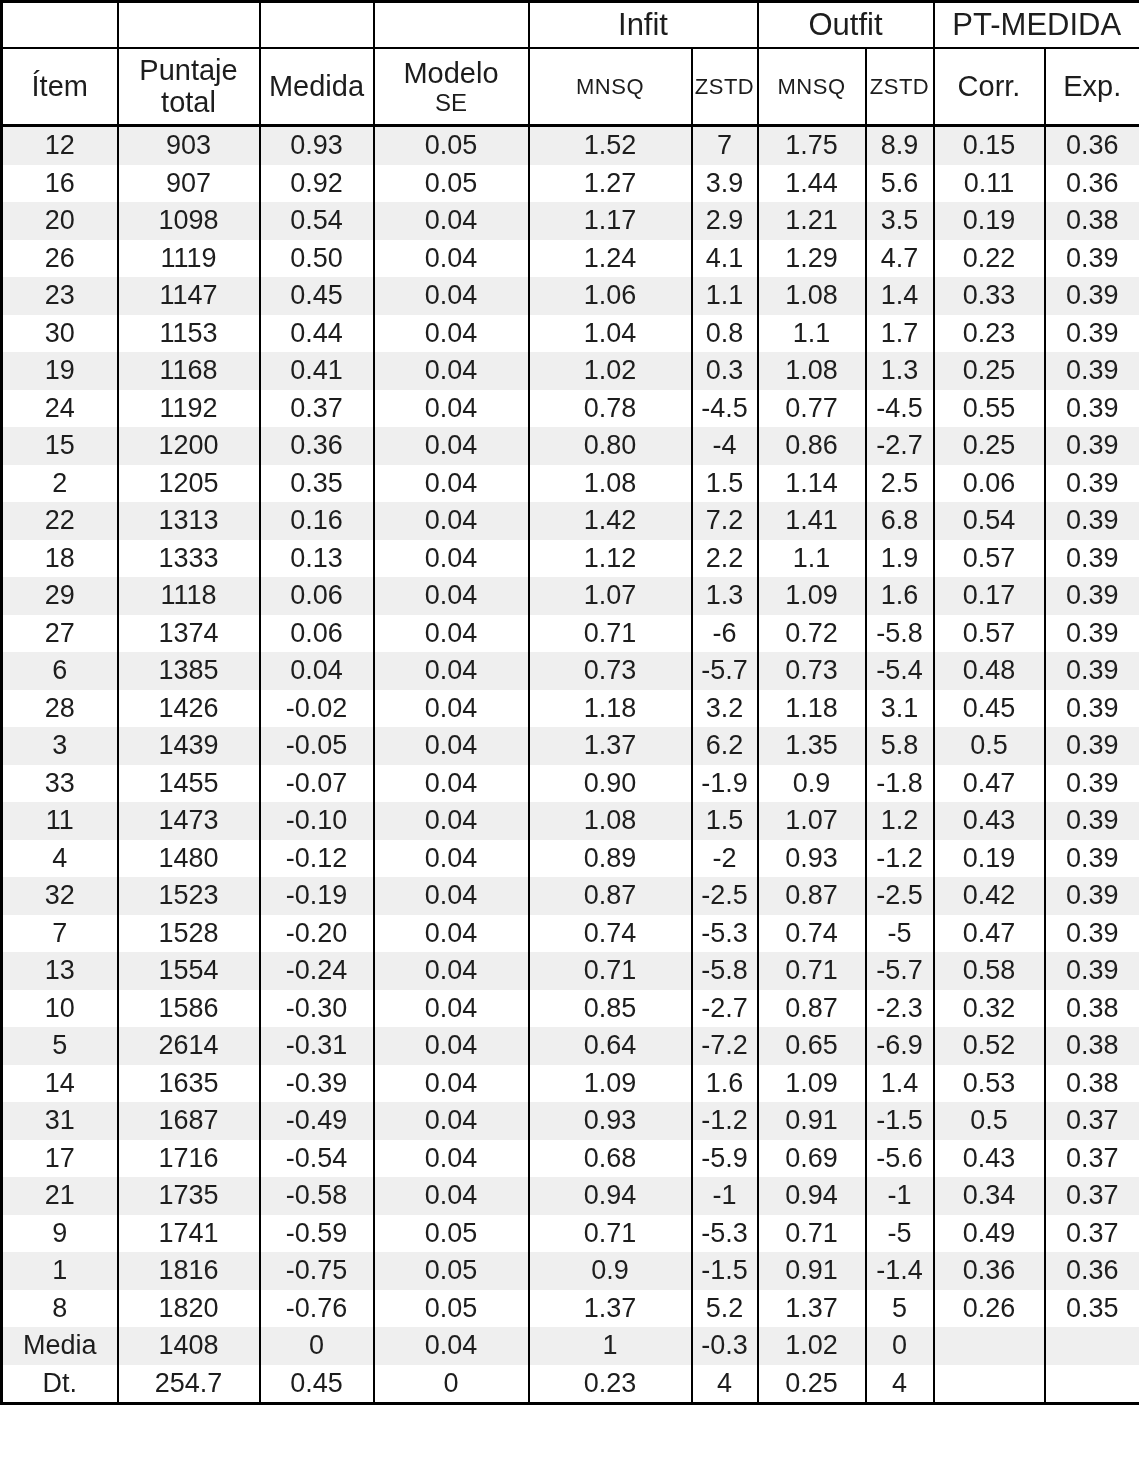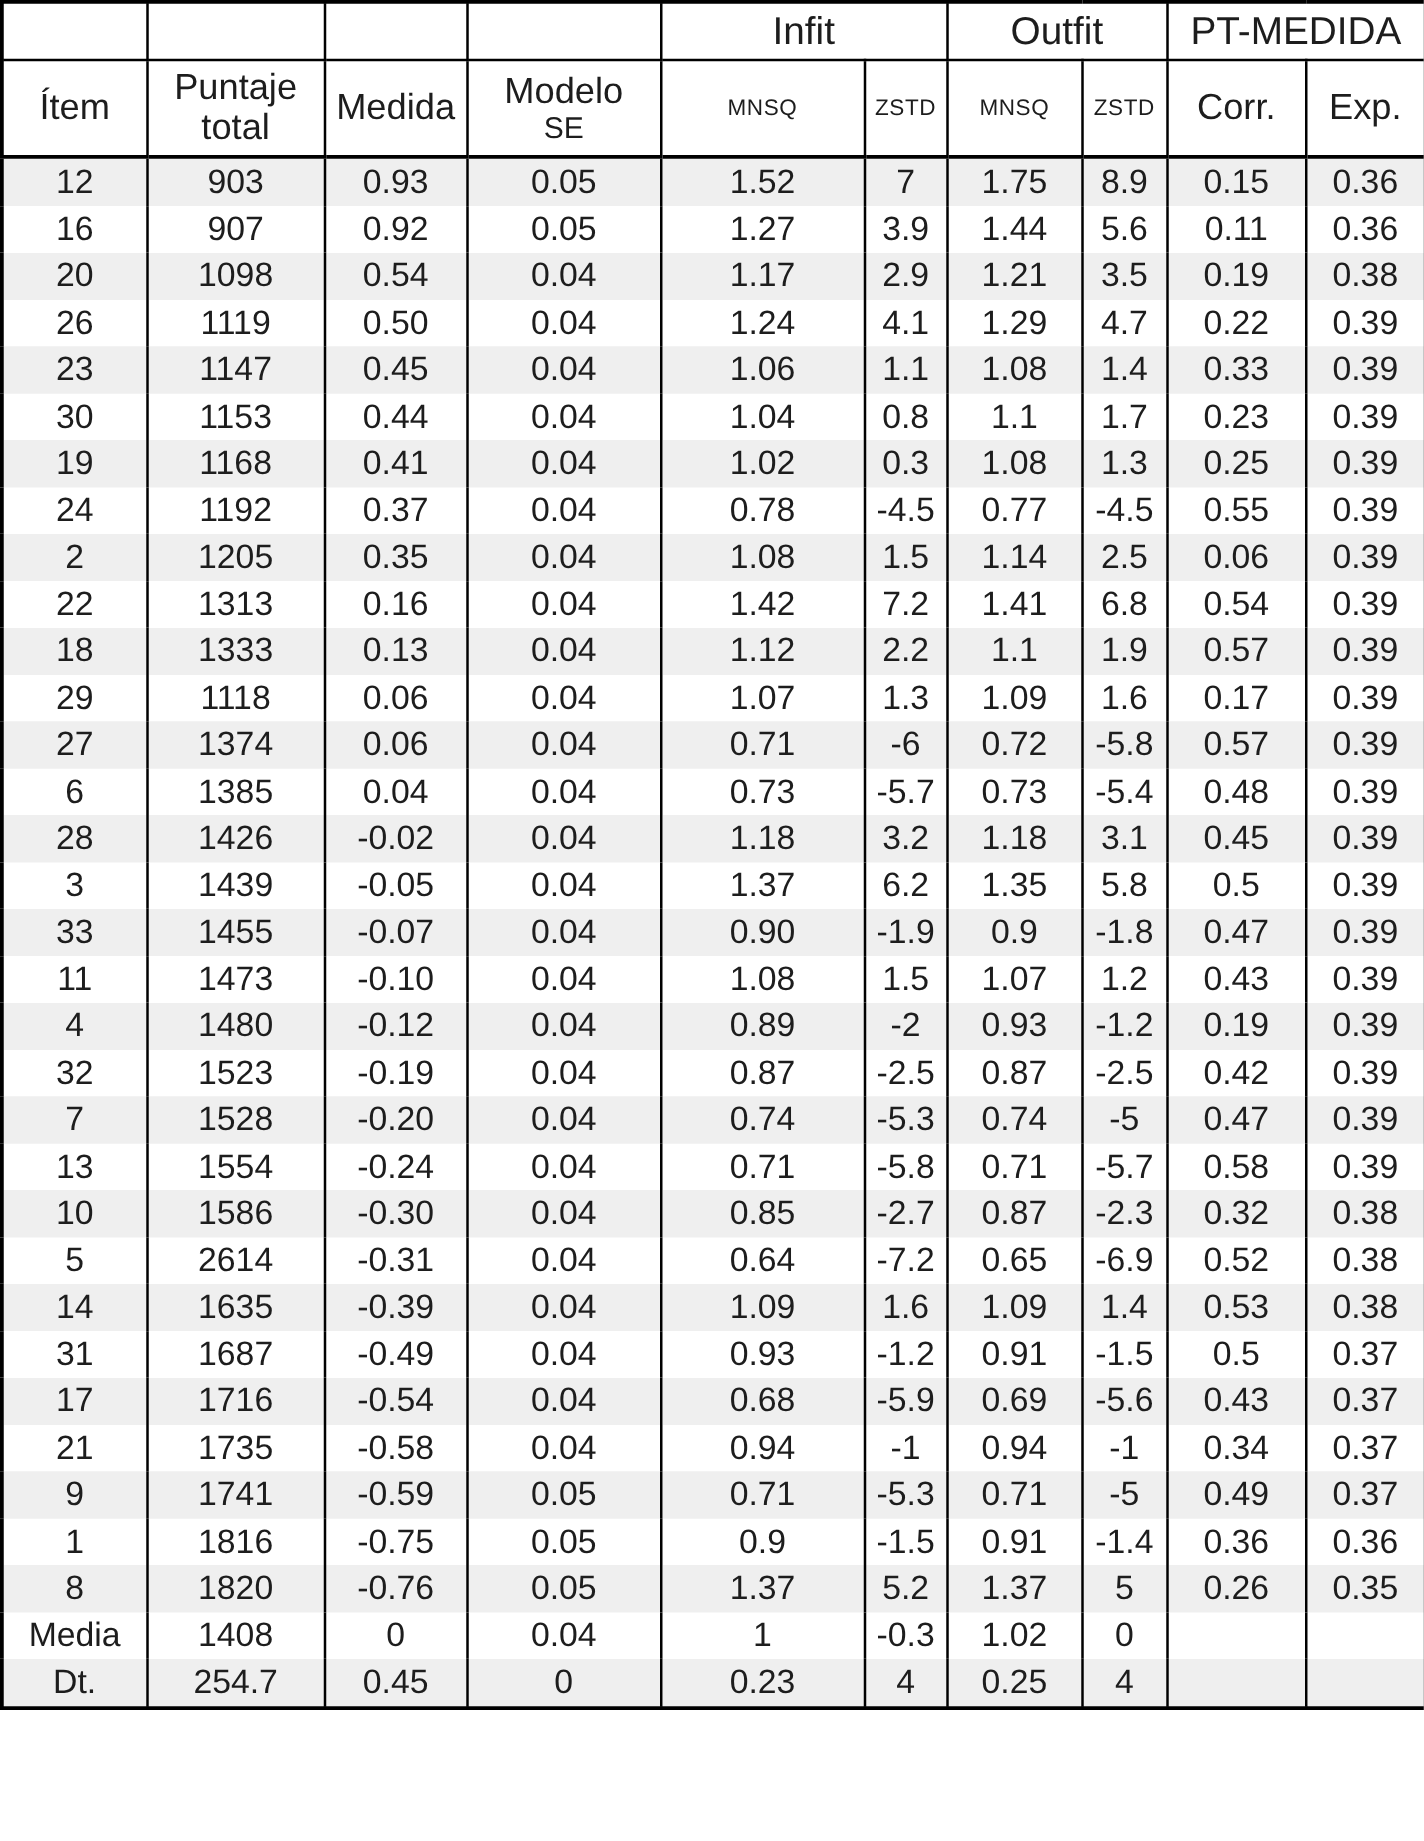--- a/index.html
+++ b/index.html
@@ -46,21 +46,21 @@
     font-size: 31px;
     border-bottom: 2px solid #000;
   }
   thead tr.sub-row th {
     height: 75px;
     font-size: 29px;
     line-height: 1.08;
     border-bottom: 3px solid #000;
   }
   thead tr.sub-row th.small {
-    font-size: 18px;
+    font-size: 22px;
     letter-spacing: 0.5px;
   }
   thead .se-sub {
     display: block;
     font-size: 24px;
     line-height: 1.05;
     margin-top: 1px;
   }
   tbody td {
     height: 37.5px;
@@ -204,20 +204,32 @@
           <td>0.37</td>
           <td>0.04</td>
           <td>0.78</td>
           <td>-4.5</td>
           <td>0.77</td>
           <td>-4.5</td>
           <td>0.55</td>
           <td>0.39</td>
         </tr>
         <tr>
+          <td>15</td>
+          <td>1200</td>
+          <td>0.36</td>
+          <td>0.04</td>
+          <td>0.80</td>
+          <td>-4</td>
+          <td>0.86</td>
+          <td>-2.7</td>
+          <td>0.25</td>
+          <td>0.39</td>
+        </tr>
+        <tr>
           <td>2</td>
           <td>1205</td>
           <td>0.35</td>
           <td>0.04</td>
           <td>1.08</td>
           <td>1.5</td>
           <td>1.14</td>
           <td>2.5</td>
           <td>0.06</td>
           <td>0.39</td>

